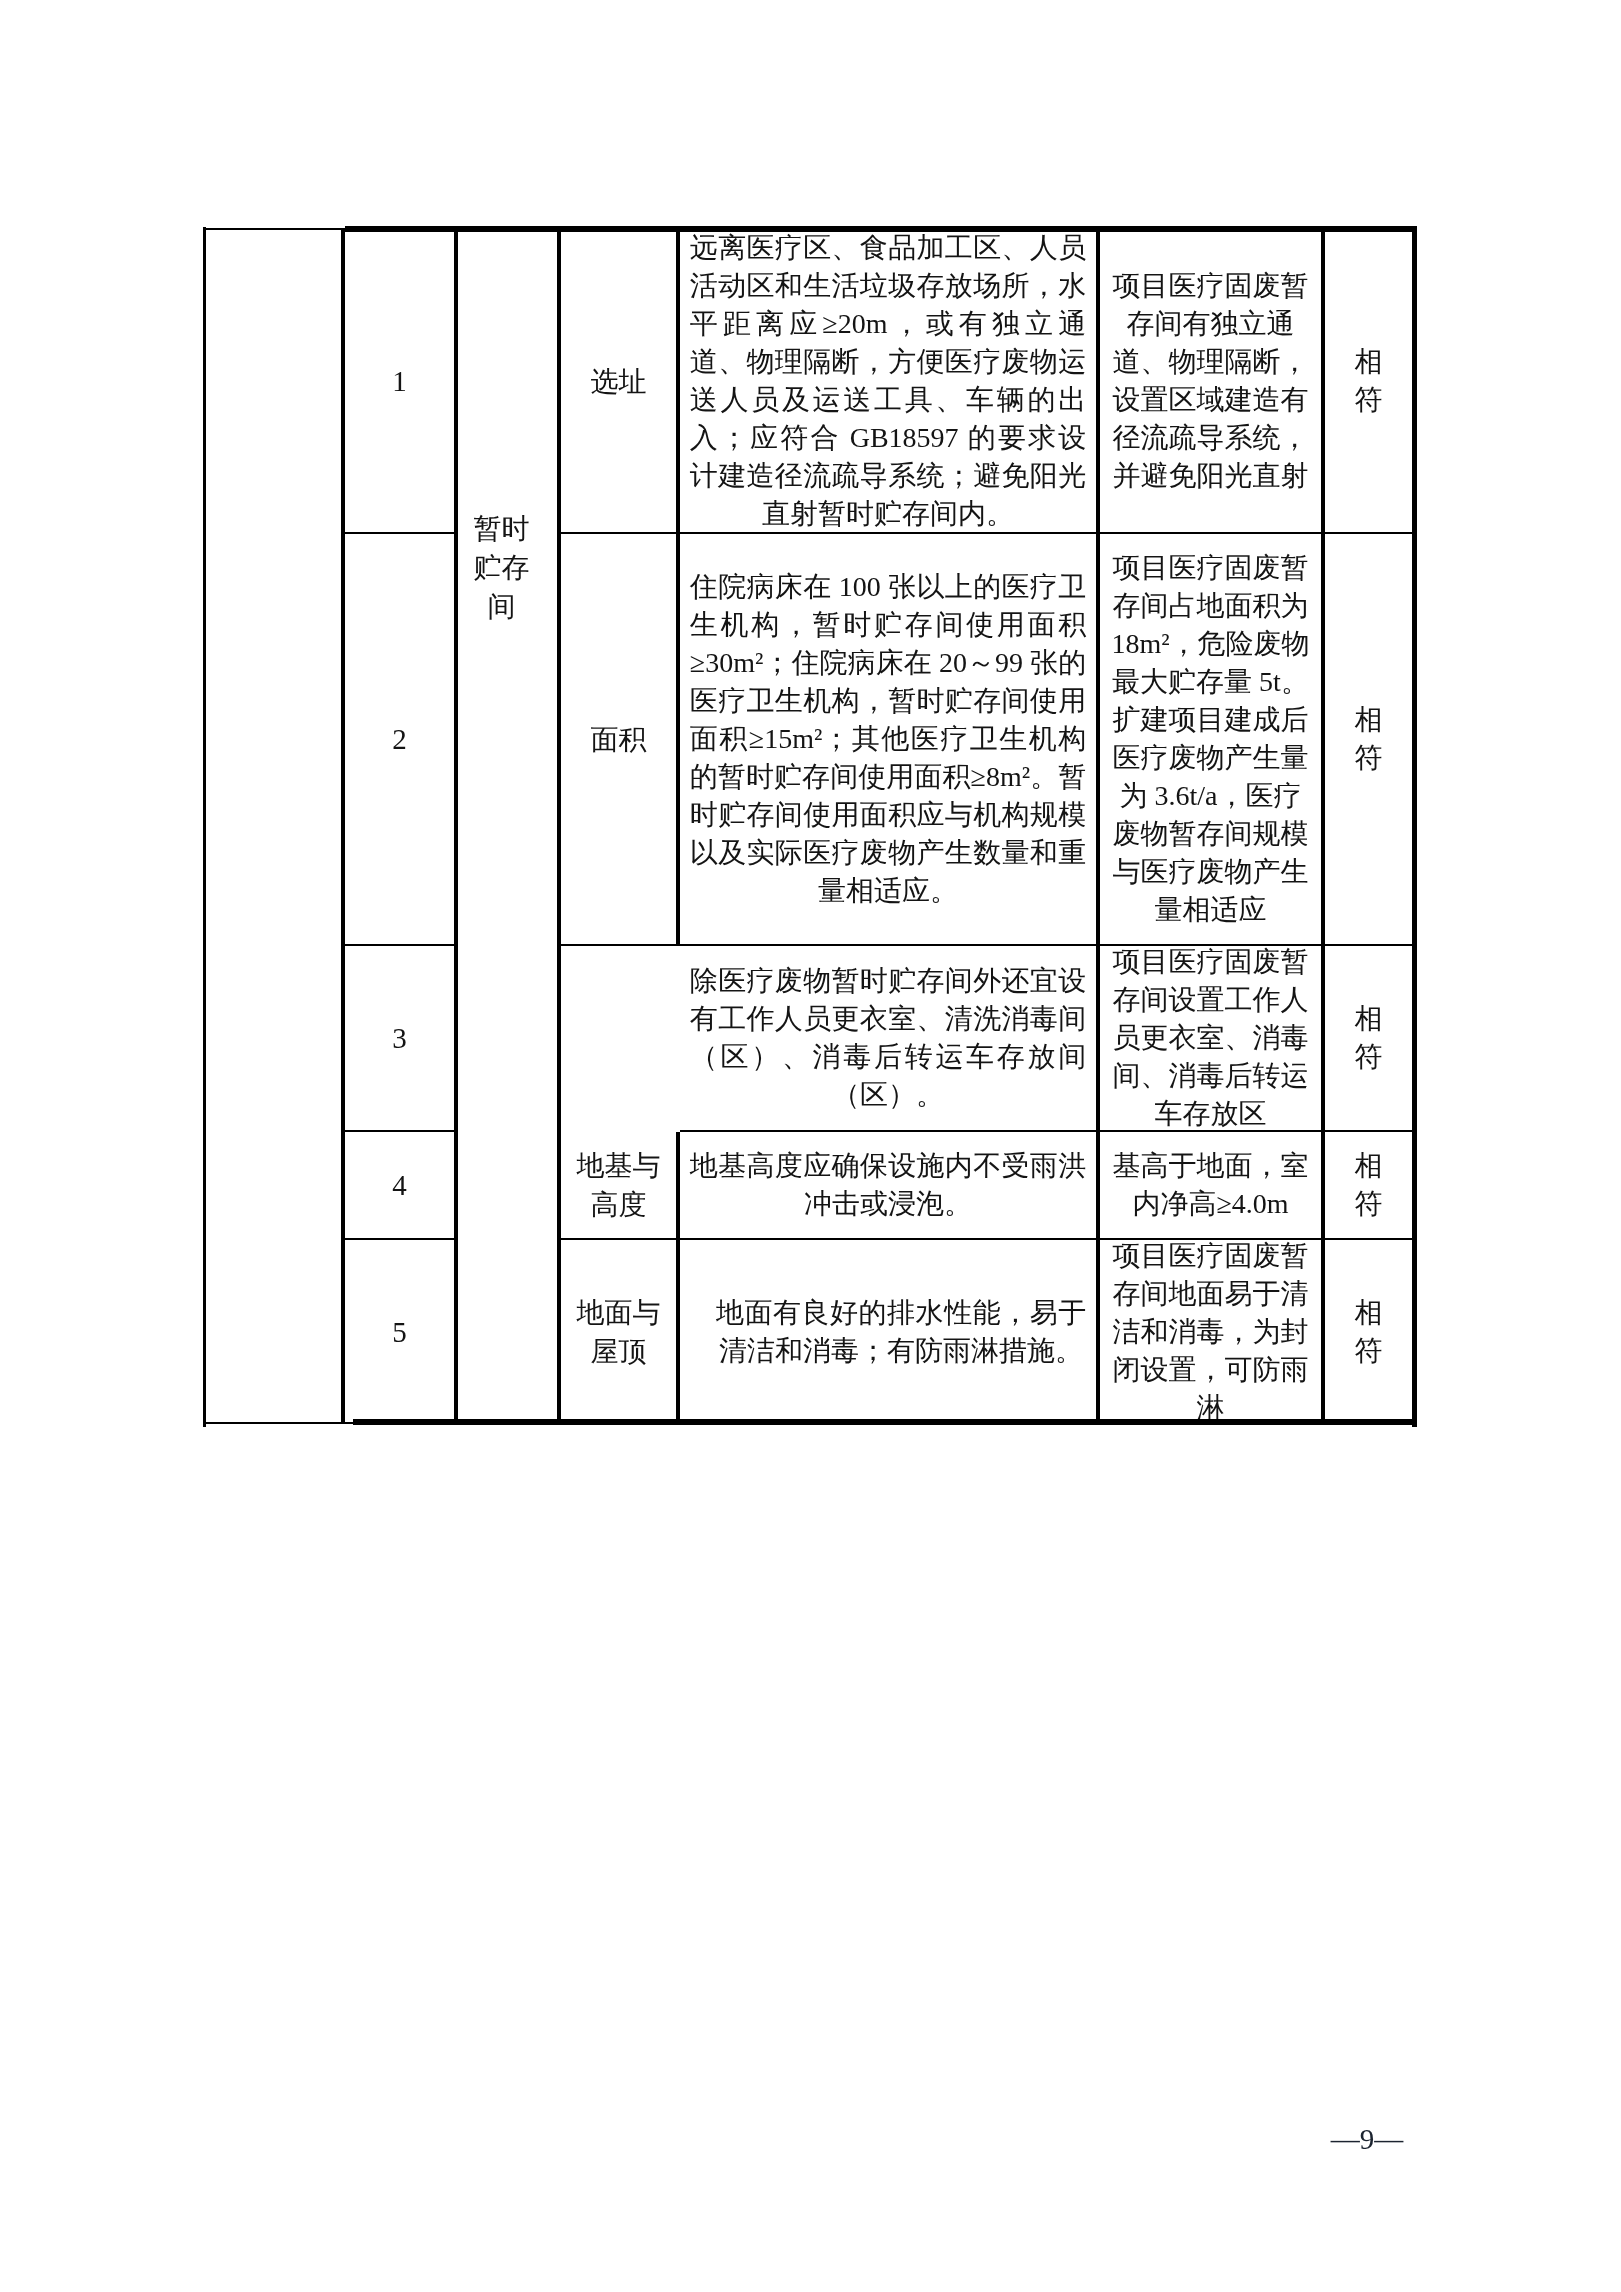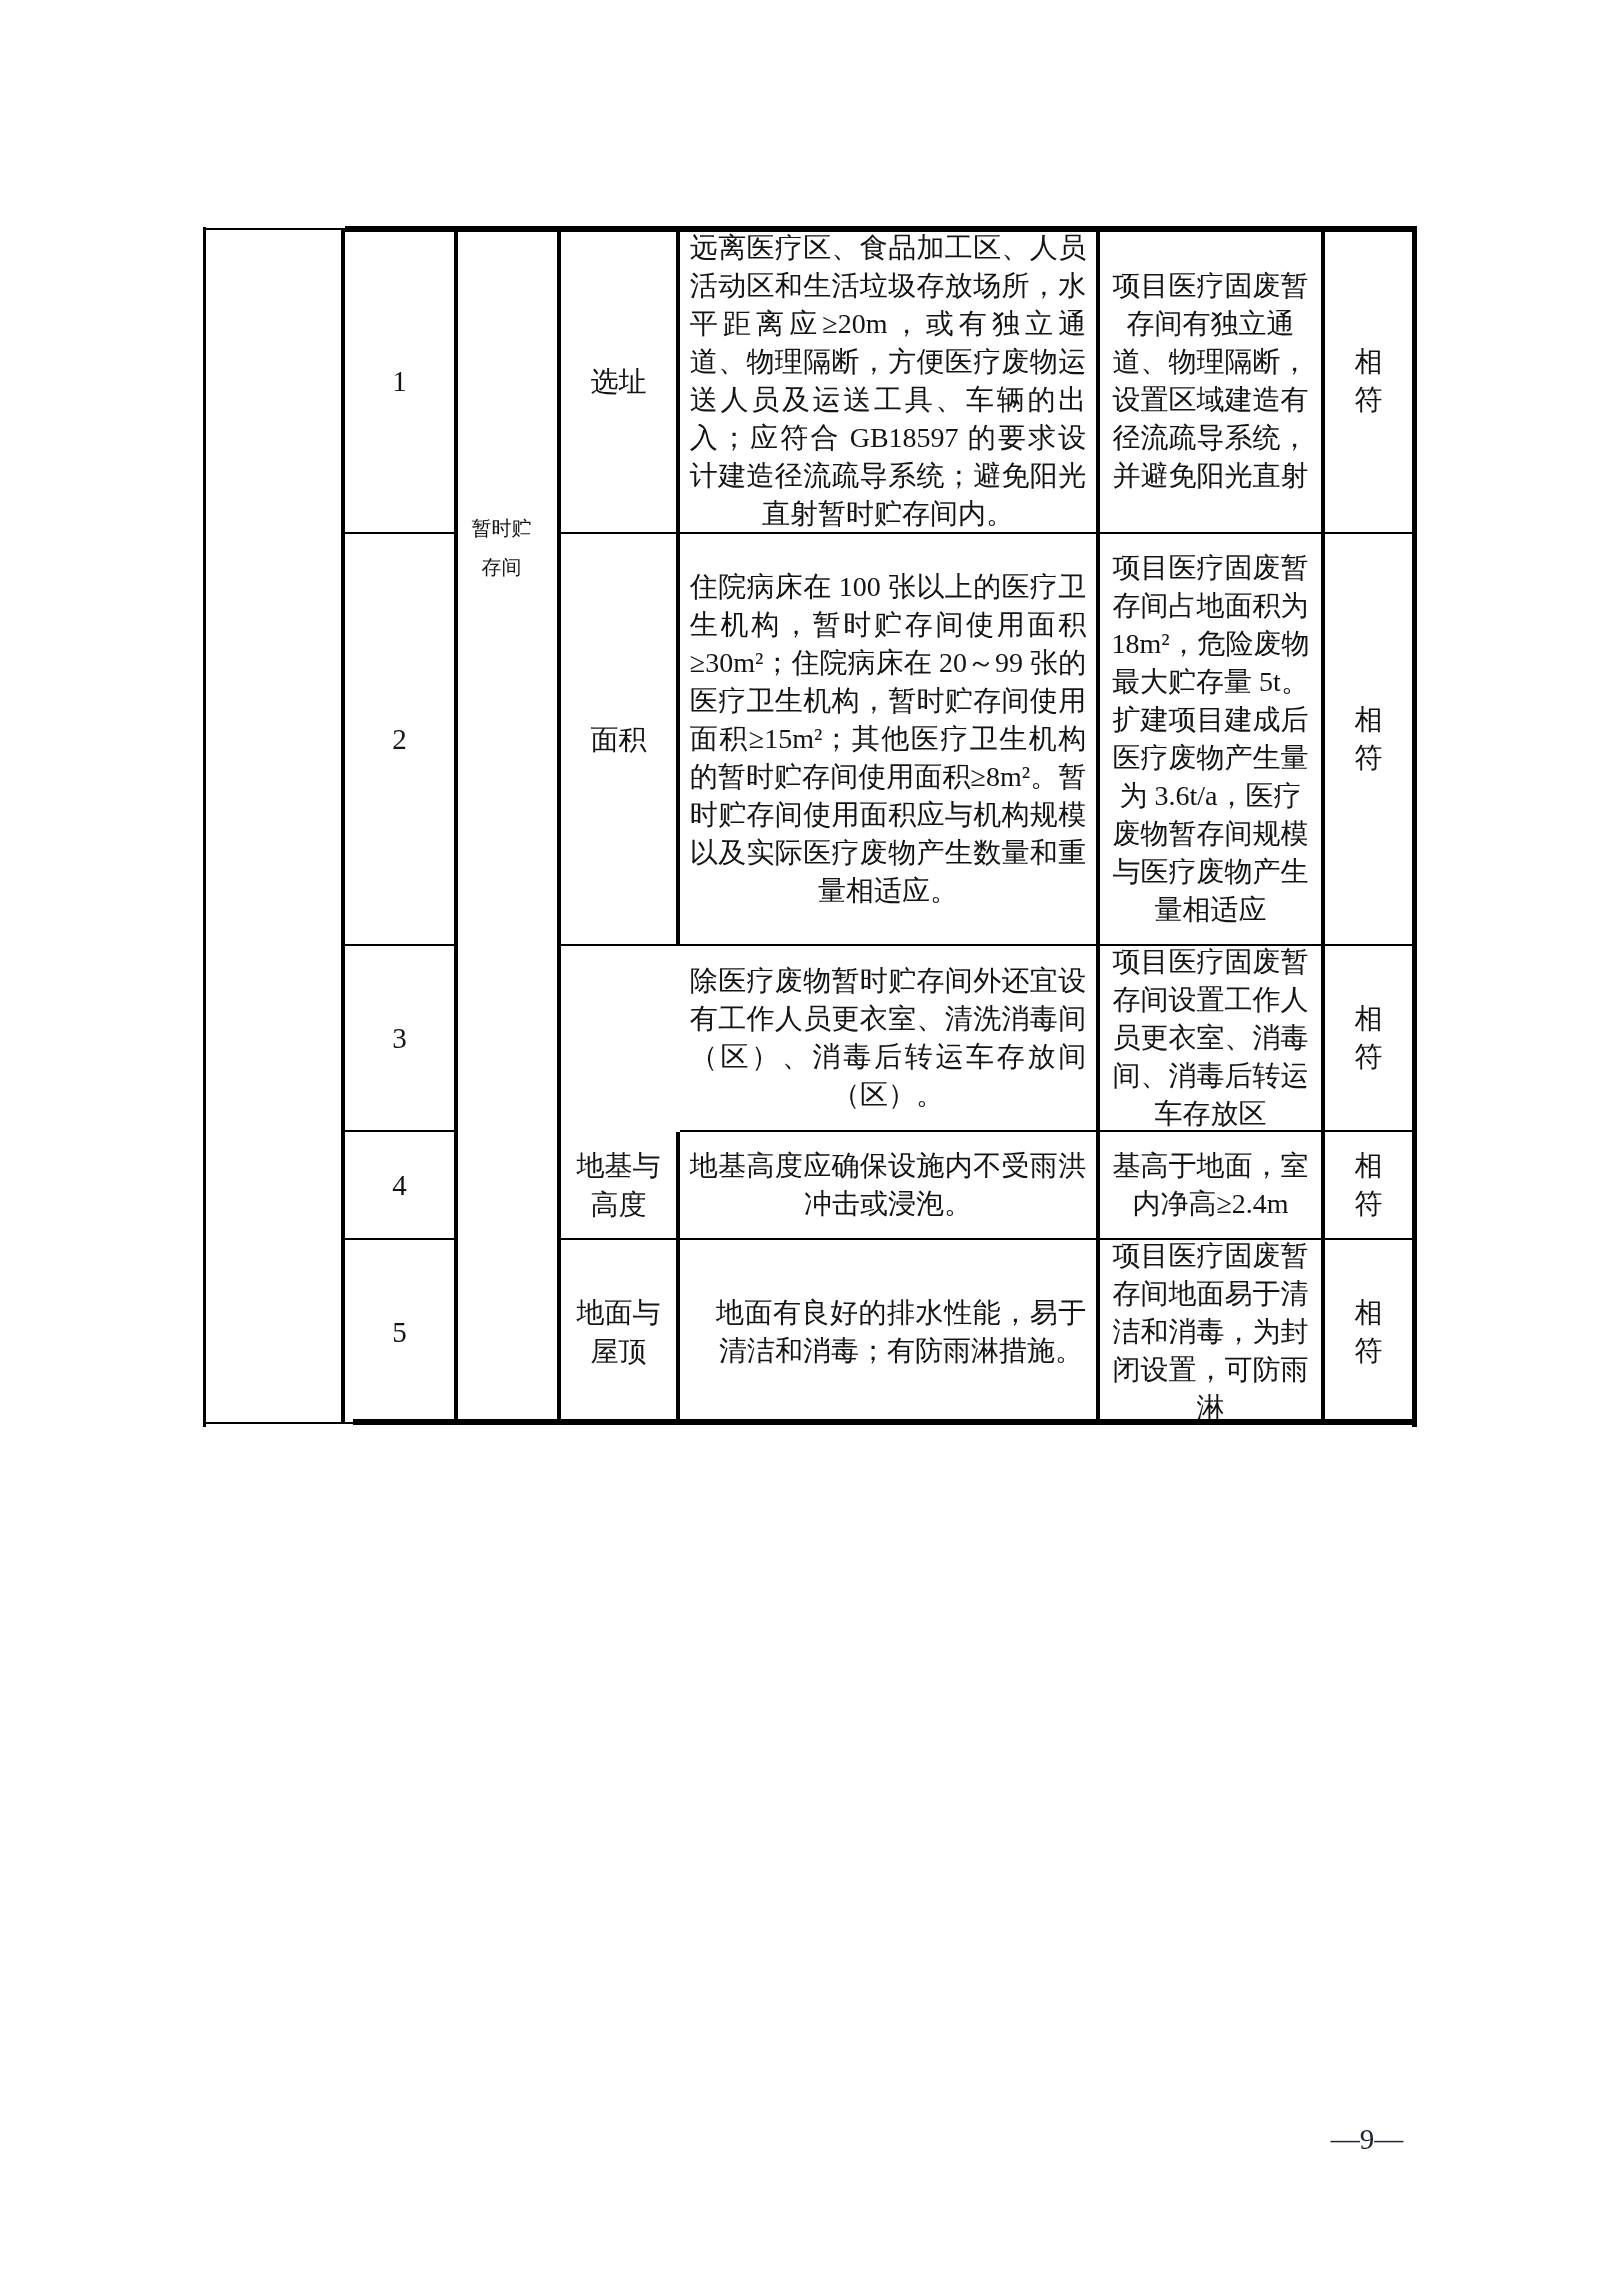--- a/index.html
+++ b/index.html
@@ -37,21 +37,21 @@
   .no-r{border-right:none;}
 
   
   .colA{grid-column:1;grid-row:1/6;border-bottom:none;}
   
   .colC{grid-column:3;grid-row:1/6;border-bottom:none;position:relative;display:block;}
   .colC .group-label{
     position:absolute;top:279px;left:0;right:12px;
     margin:0 auto;width:63px;
     text-align:center;
-    font-size:20px;line-height:39px;
+    font-size:28px;line-height:39px;
   }
 
   .num-cell{font-size:29px;}
   .cat-cell{text-align:center;padding:0 5.9px;line-height:39px;}
   .req-cell{
     text-align:justify;
     text-align-last:center;
     padding:0 9.8px;
     justify-content:flex-start;
   }
@@ -126,21 +126,21 @@
     <div class="cell act-cell" style="grid-column:6;grid-row:3;">项目医疗固废暂存间设置工作人员更衣室、消毒间、消毒后转运车存放区</div>
     <div class="cell comp-cell no-r" style="grid-column:7;grid-row:3;">
         <span class="comp-inner">相符</span>
       </div>
 
     <div class="cell num-cell" style="grid-column:2;grid-row:4;">4</div>
     <div class="cell cat-cell" style="grid-column:4;grid-row:4;">地基与高度</div>
     <div class="cell req-cell" style="grid-column:5;grid-row:4;">
         <span class="req-inner">地基高度应确保设施内不受雨洪冲击或浸泡。</span>
       </div>
-    <div class="cell act-cell" style="grid-column:6;grid-row:4;">基高于地面，室内净高≥2.4m</div>
+    <div class="cell act-cell" style="grid-column:6;grid-row:4;">基高于地面，室内净高≥4.0m</div>
     <div class="cell comp-cell no-r" style="grid-column:7;grid-row:4;">
         <span class="comp-inner">相符</span>
       </div>
 
     <div class="cell num-cell no-b" style="grid-column:2;grid-row:5;">5</div>
     <div class="cell cat-cell no-b" style="grid-column:4;grid-row:5;">地面与屋顶</div>
     <div class="cell req-cell no-b" style="grid-column:5;grid-row:5;padding-left:36px;">
         <span class="req-inner">地面有良好的排水性能，易于清洁和消毒；有防雨淋措施。</span>
       </div>
     <div class="cell act-cell no-b" style="grid-column:6;grid-row:5;">项目医疗固废暂存间地面易于清洁和消毒，为封闭设置，可防雨淋</div>

